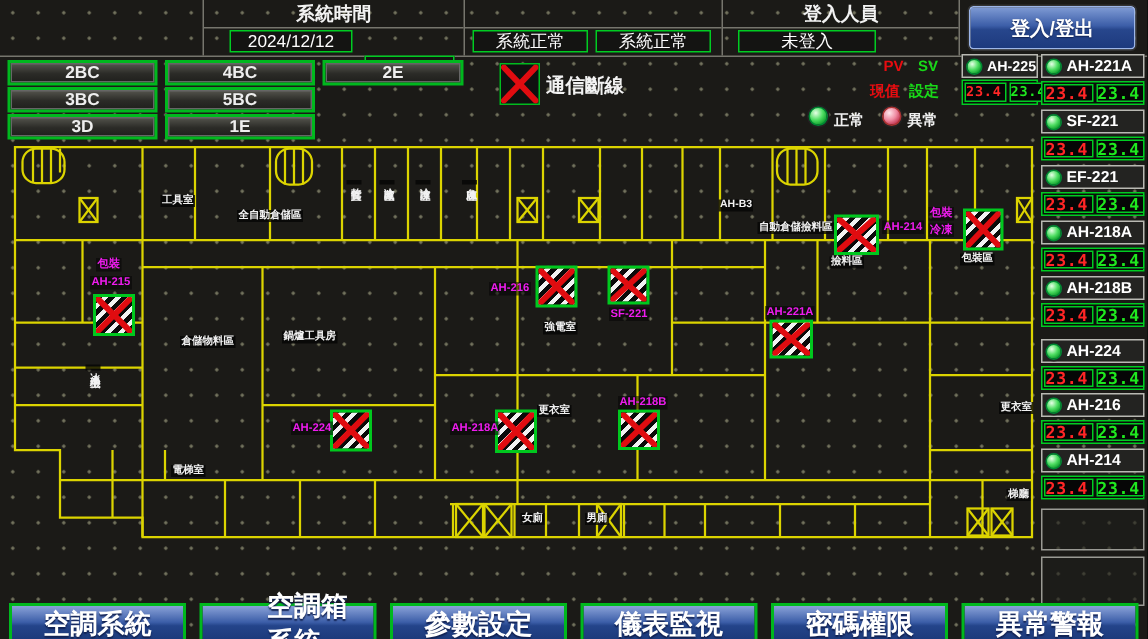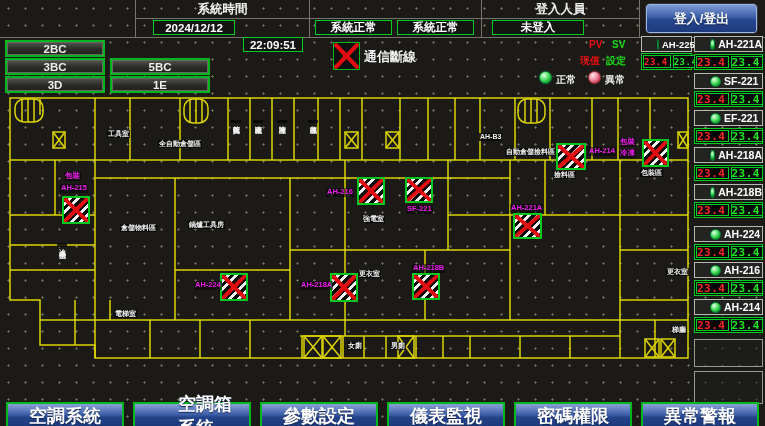--- a/index.html
+++ b/index.html
@@ -10,21 +10,21 @@
     background-image: radial-gradient(circle, rgba(205,205,165,0.5) 0.9px, transparent 1.3px);
     background-size:17px 17px;
     font-family:"Liberation Sans", sans-serif;
   }
   .abs { position:absolute; }
   
   .hline { position:absolute; background:#76756d; }
   .hdr-label { color:#f2f2f2; font-weight:bold; font-size:12.5px; text-align:center; line-height:17px; }
   .gbox {
     position:absolute; border:1px solid #00cc22; background:#141412;
-    color:#fff; font-weight:bold; font-size:11.5px;
+    color:#fff; font-weight:normal; font-size:11.5px;
     display:flex; align-items:center; justify-content:center;
   }
   .logo-cn { color:#c41225; font-weight:bold; font-size:14px; letter-spacing:2px; }
   .logo-en { color:#c41225; font-weight:bold; font-size:7px; letter-spacing:1.5px; }
   .blue-btn {
     position:absolute; border:1px solid #9db6e8; outline:1px solid #333;
     border-radius:3px; background:linear-gradient(#7e9ad4 0%, #3c5ea8 45%, #27468c 55%, #1d3a7e 100%);
     color:#fff; font-weight:bold; font-size:13px;
     display:flex; align-items:center; justify-content:center; cursor:pointer;
     text-shadow:0 1px 1px #102050;
@@ -45,21 +45,21 @@
   .lamp {
     position:absolute; width:13px; height:13px; border-radius:50%;
     background:radial-gradient(circle at 35% 30%, #e6ffe6, #4ede62 45%, #0d9a2a 80%, #076a1c);
     border:1px solid #083; box-shadow:0 0 0 1px #222;
   }
   .lamp.pink { background:radial-gradient(circle at 35% 30%, #ffe6ec, #ef8ba2 45%, #c0314e 80%, #8a1f36); border-color:#a33; }
   .lamp.small { width:11px; height:11px; }
   
   .unit-name {
     position:absolute; border:1px solid #b9b9b3; background:#232321;
-    display:flex; align-items:center; gap:3px; padding-left:15px;
+    display:flex; align-items:center; gap:3px; padding-left:2px;
     color:#fff; font-weight:bold; font-size:10.5px; white-space:nowrap;
   }
   .unit-vals { position:absolute; border:1px solid #00cc22; background:#0c0c0a; display:flex; gap:2px; padding:1px; }
   .val {
     flex:1; border:1px solid #00cc22; background:#060606;
     font-family:"DejaVu Sans Mono", monospace; font-weight:bold; font-size:11px;
     display:flex; align-items:center; justify-content:flex-end; padding-right:2px;
     letter-spacing:0.5px;
   }
   .val.pv { color:#ff2626; } .val.sv { color:#1fe81f; }
@@ -110,20 +110,22 @@
     <div class="gbox" style="left:397px;top:20px;width:77px;height:15px;">系統正常</div>
 
     <div class="abs hdr-label" style="left:482px;top:1px;width:157px;">登入人員</div>
     <div class="hline" style="left:482px;top:18px;width:157px;height:1px;"></div>
     <div class="gbox" style="left:492px;top:20px;width:92px;height:15px;">未登入</div>
 
     <div class="blue-btn" style="left:646px;top:4px;width:111px;height:29px;">登入/登出</div>
   </div>
 
   <div class="floor-btn" style="left:5px;top:40px;width:100px;height:17px;">2BC</div>
+  <div class="floor-btn" style="left:110px;top:40px;width:100px;height:17px;">4BC</div>
+  <div class="floor-btn" style="left:215px;top:40px;width:94px;height:17px;">2E</div>
   <div class="floor-btn" style="left:5px;top:58px;width:100px;height:17px;">3BC</div>
   <div class="floor-btn" style="left:110px;top:58px;width:100px;height:17px;">5BC</div>
   <div class="floor-btn" style="left:5px;top:76px;width:100px;height:17px;">3D</div>
   <div class="floor-btn" style="left:110px;top:76px;width:100px;height:17px;">1E</div>
 
   <div class="xbox" style="left:333px;top:42px;width:27px;height:28px;">
     <svg width="25" height="26" viewBox="0 0 25 26">
       <line x1="2" y1="2" x2="23" y2="24" stroke="#e00c10" stroke-width="4" stroke-linecap="round"></line>
       <line x1="23" y1="2" x2="2" y2="24" stroke="#e00c10" stroke-width="4" stroke-linecap="round"></line>
     </svg>

